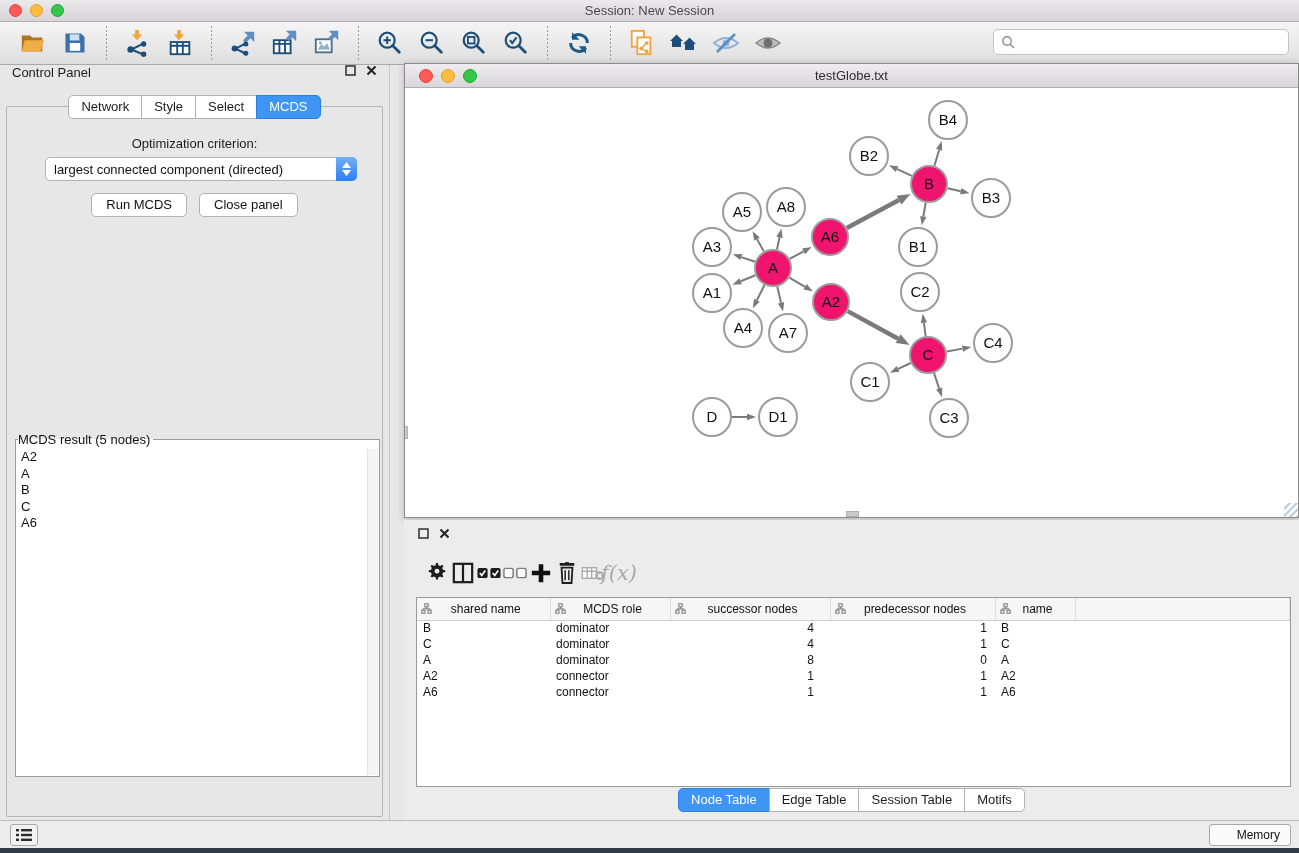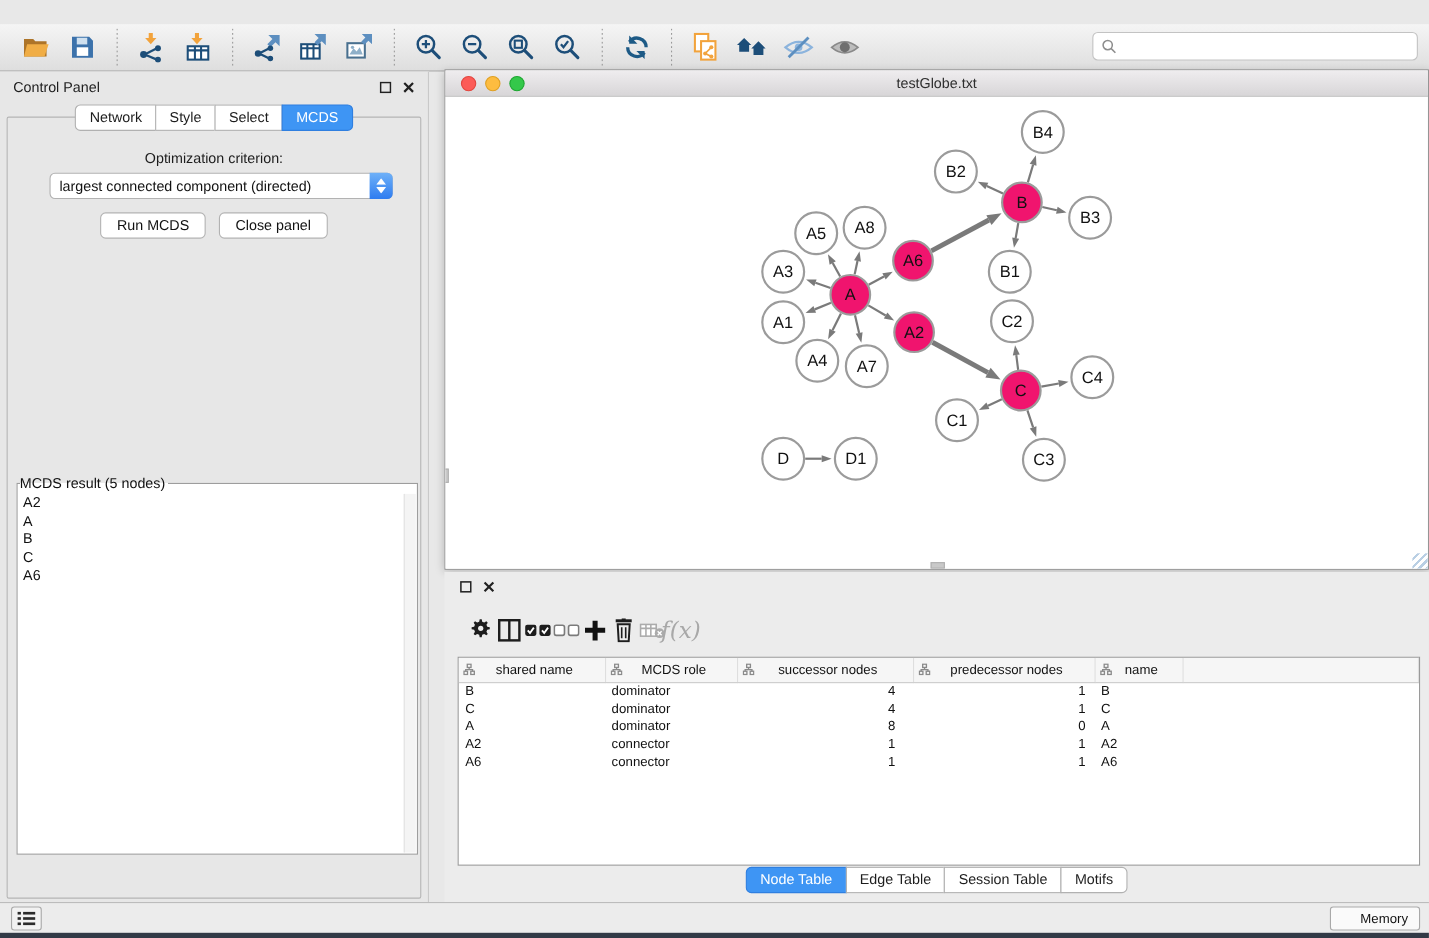--- a/index.html
+++ b/index.html
@@ -30,21 +30,21 @@
     background:#fff; border:1px solid #c3c3c3; border-radius:5px;
     display:flex; align-items:center; padding-left:7px; }
   .search-wrap input { border:none; outline:none; flex:1; font-size:13px; background:transparent;
     font-family:"Liberation Sans",sans-serif; margin-left:4px; }
 
   
   .panel-head-btns { display:flex; gap:10px; align-items:center; }
 
   
   .control-panel { position:absolute; left:0; top:65px; width:390px; height:755px; background:#e7e7e7; border-right:1px solid #c9c9c9; }
-  .cp-header { position:absolute; left:0; top:0; width:100%; height:28px; display:flex; align-items:center; padding:0 12px; }
+  .cp-header { position:absolute; left:0; top:0; width:100%; height:28px; display:flex; align-items:flex-start; padding:0 12px; }
   .cp-title { font-size:13px; color:#1d1d1d; flex:1; }
   .seg-row { position:absolute; left:0; top:30px; width:100%; display:flex; justify-content:center; z-index:2; }
   .seg { font-size:13px; color:#1d1d1d; background:#fff; border:1px solid #b1b1b1; padding:3px 12px 4px; margin-left:-1px; cursor:default; }
   .seg:first-child { border-radius:5px 0 0 5px; margin-left:0; }
   .seg:last-child { border-radius:0 5px 5px 0; }
   .seg.active { background:#3e95f4; border-color:#2f7fe0; color:#fff; }
   .cp-box { position:absolute; left:6px; right:6px; top:41px; bottom:3px; border:1px solid #b5b5b5; border-radius:2px; }
   .opt-label { position:absolute; top:29px; width:100%; text-align:center; font-size:13px; color:#1d1d1d; }
   .combo { position:absolute; left:38px; top:50px; width:312px; height:24px; background:#fff;
     border:1px solid #b2b2b2; border-radius:5px; display:flex; align-items:center; }
@@ -100,20 +100,28 @@
   .memory-btn { position:absolute; right:8px; top:3px; height:22px; border:1px solid #a9a9a9; border-radius:3px;
     background:#fafafa; display:flex; align-items:center; gap:6px; padding:0 10px; font-size:12px; color:#111; }
   .mem-dot { width:11px; height:11px; border-radius:50%; }
   .desktop-strip { position:absolute; left:0; top:848px; width:100%; height:5px; background:#323a46; }
 </style>
 </head>
 <body>
 
 <div class="app">
 
+  <div class="titlebar">
+    <div class="lights">
+      <div class="light red"></div>
+      <div class="light yellow"></div>
+      <div class="light green"></div>
+    </div>
+    <div class="win-title">Session: New Session</div>
+  </div>
 
   <div class="toolbar">
     <div class="tb-icon">
       <svg width="28" height="28" viewBox="0 0 30 30">
           <path d="M3 7h9l2 2h11v15H3z" fill="#ad7428"></path>
           <path d="M6 12h21l-4 12H3z" fill="#f0ad45"></path>
         </svg>
     </div>
     <div class="tb-icon">
       <svg width="26" height="26" viewBox="0 0 30 30">

